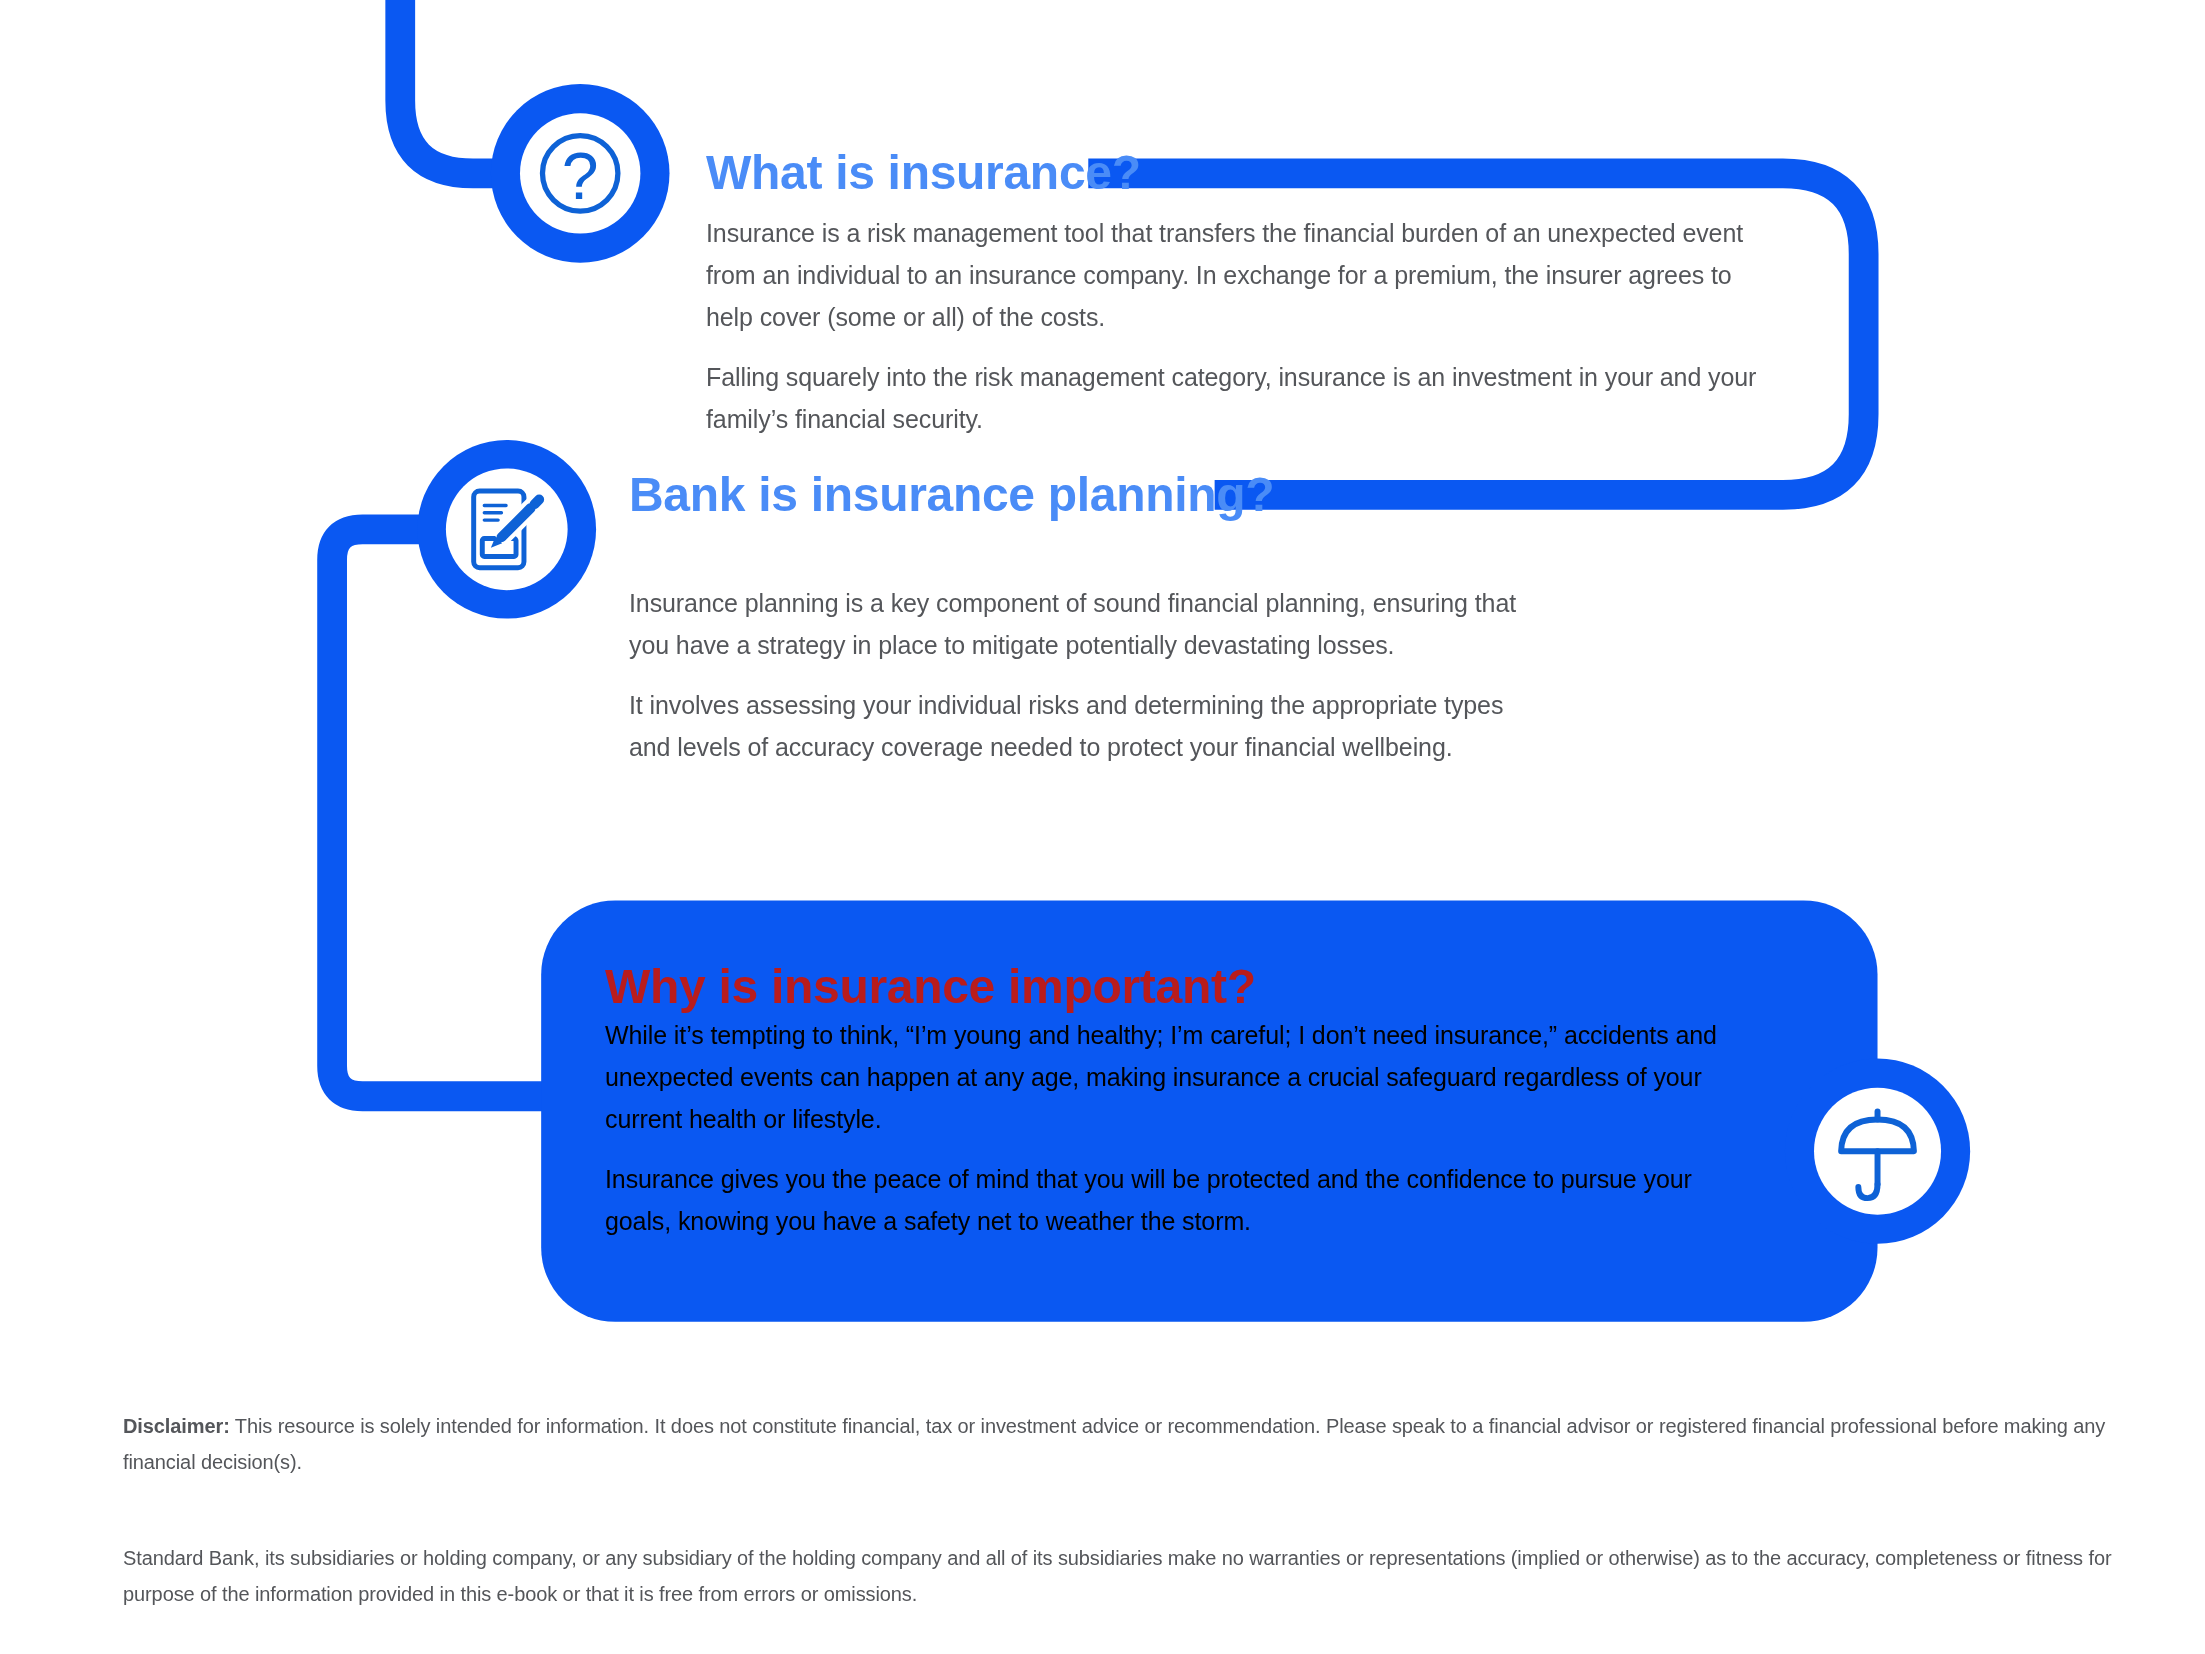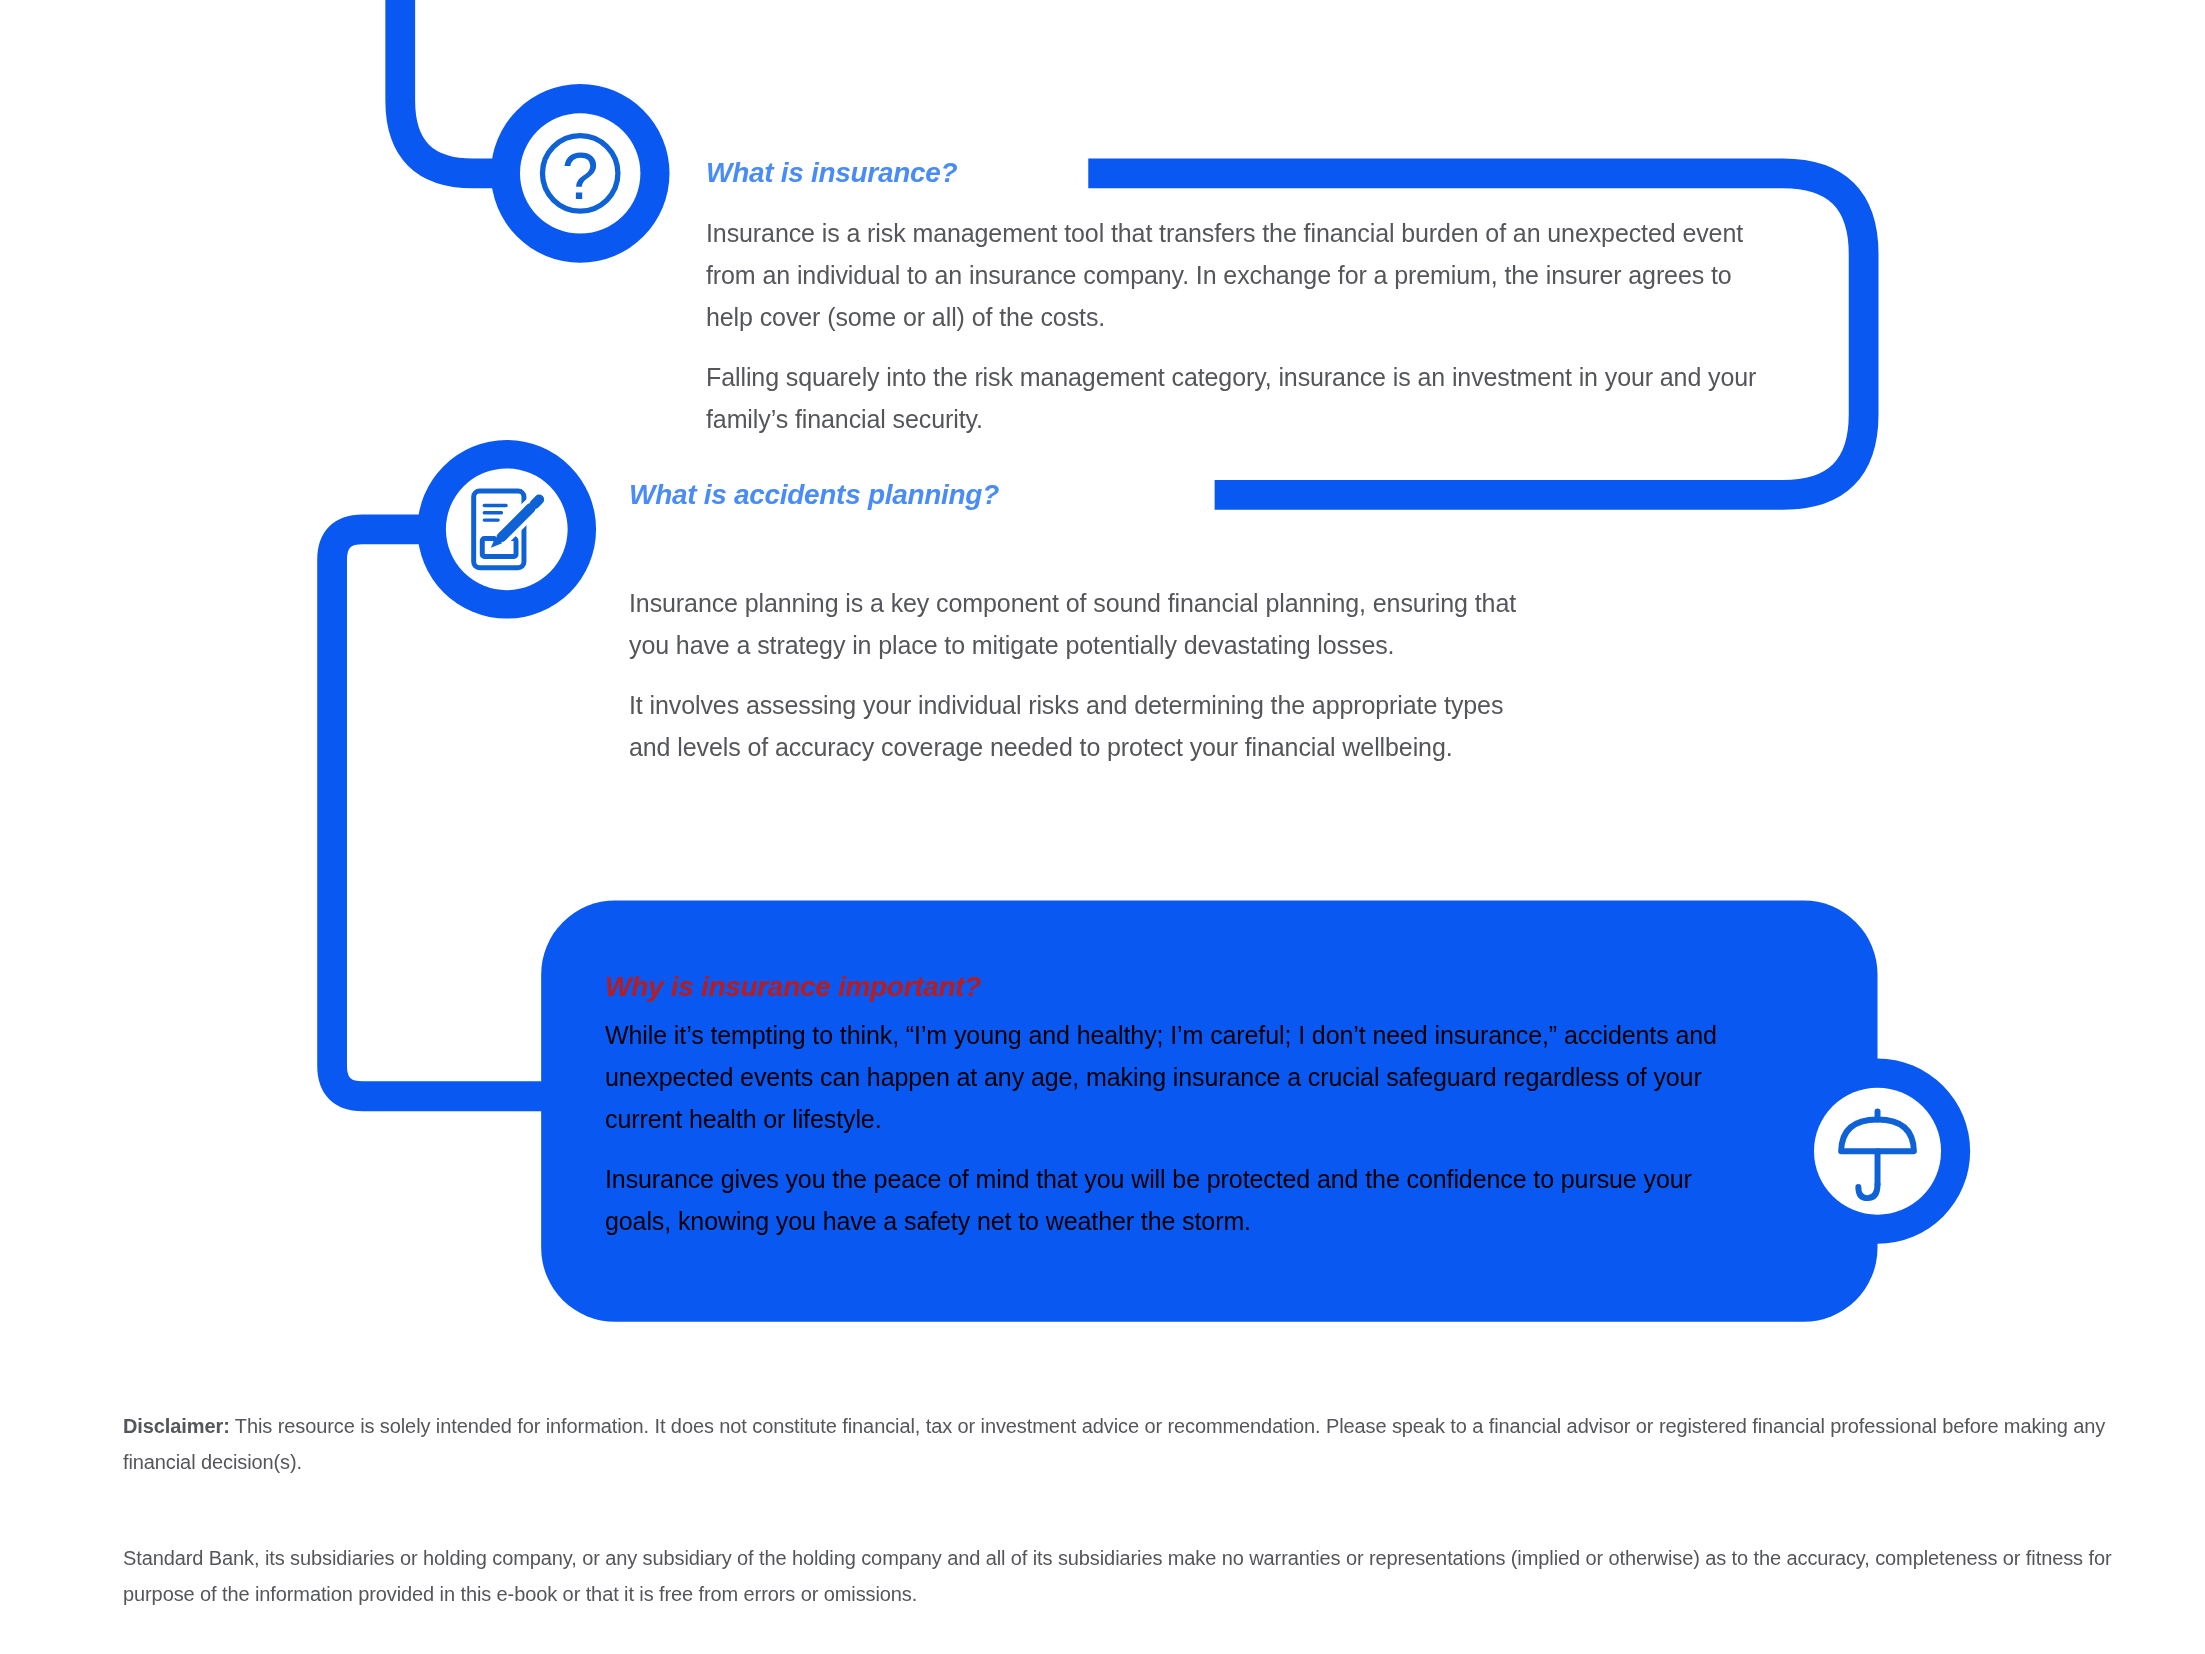--- a/index.html
+++ b/index.html
@@ -18,27 +18,26 @@
   .fill-brand  { fill: var(--brand-blue); }
   .fill-white  { fill: #ffffff; }
   .icon-line   { stroke: var(--icon-blue); fill: none; stroke-linecap: round; stroke-linejoin: round; }
   .icon-fill   { fill: var(--icon-blue); }
   .icon-halo   { stroke: #ffffff; fill: none; stroke-linecap: butt; }
   .q-glyph     { fill: var(--icon-blue); font-family: "Liberation Sans", "DejaVu Sans", sans-serif; font-size: 100px; font-weight: 400; }
 
   
   .heading {
     position: absolute;
-    font-size: 28px;
+    font-size: 48px;
     font-weight: bold;
     line-height: 42px;
     letter-spacing: -0.3px;
     color: var(--heading-blue);
     white-space: nowrap;
-    font-style: italic;
   }
   .heading.on-blue { color: #b91c1c; }
   .body-text {
     position: absolute;
     font-size: 25px;
     line-height: 42px;
     letter-spacing: -0.1px;
     color: var(--body-text);
   }
   .body-text p { margin: 0; }
@@ -117,21 +116,21 @@
       </g>
     </g>
   </svg>
 
   <div class="heading sec1-heading">What is insurance?</div>
   <div class="body-text sec1-body">
     <p>Insurance is a risk management tool that transfers the financial burden of an unexpected event from an individual to an insurance company. In exchange for a premium, the insurer agrees to help cover (some or all) of the costs.</p>
     <p>Falling squarely into the risk management category, insurance is an investment in your and your family’s financial security.</p>
   </div>
 
-  <div class="heading sec2-heading">What is accidents planning?</div>
+  <div class="heading sec2-heading">Bank is insurance planning?</div>
   <div class="body-text sec2-body">
     <p>Insurance planning is a key component of sound financial planning, ensuring that you have a strategy in place to mitigate potentially devastating losses.</p>
     <p>It involves assessing your individual risks and determining the appropriate types and levels of accuracy coverage needed to protect your financial wellbeing.</p>
   </div>
 
   <div class="heading on-blue sec3-heading">Why is insurance important?</div>
   <div class="body-text on-blue sec3-body">
     <p>While it’s tempting to think, “I’m young and healthy; I’m careful; I don’t need insurance,” accidents and unexpected events can happen at any age, making insurance a crucial safeguard regardless of your current health or lifestyle.</p>
     <p>Insurance gives you the peace of mind that you will be protected and the confidence to pursue your goals, knowing you have a safety net to weather the storm.</p>
   </div>

